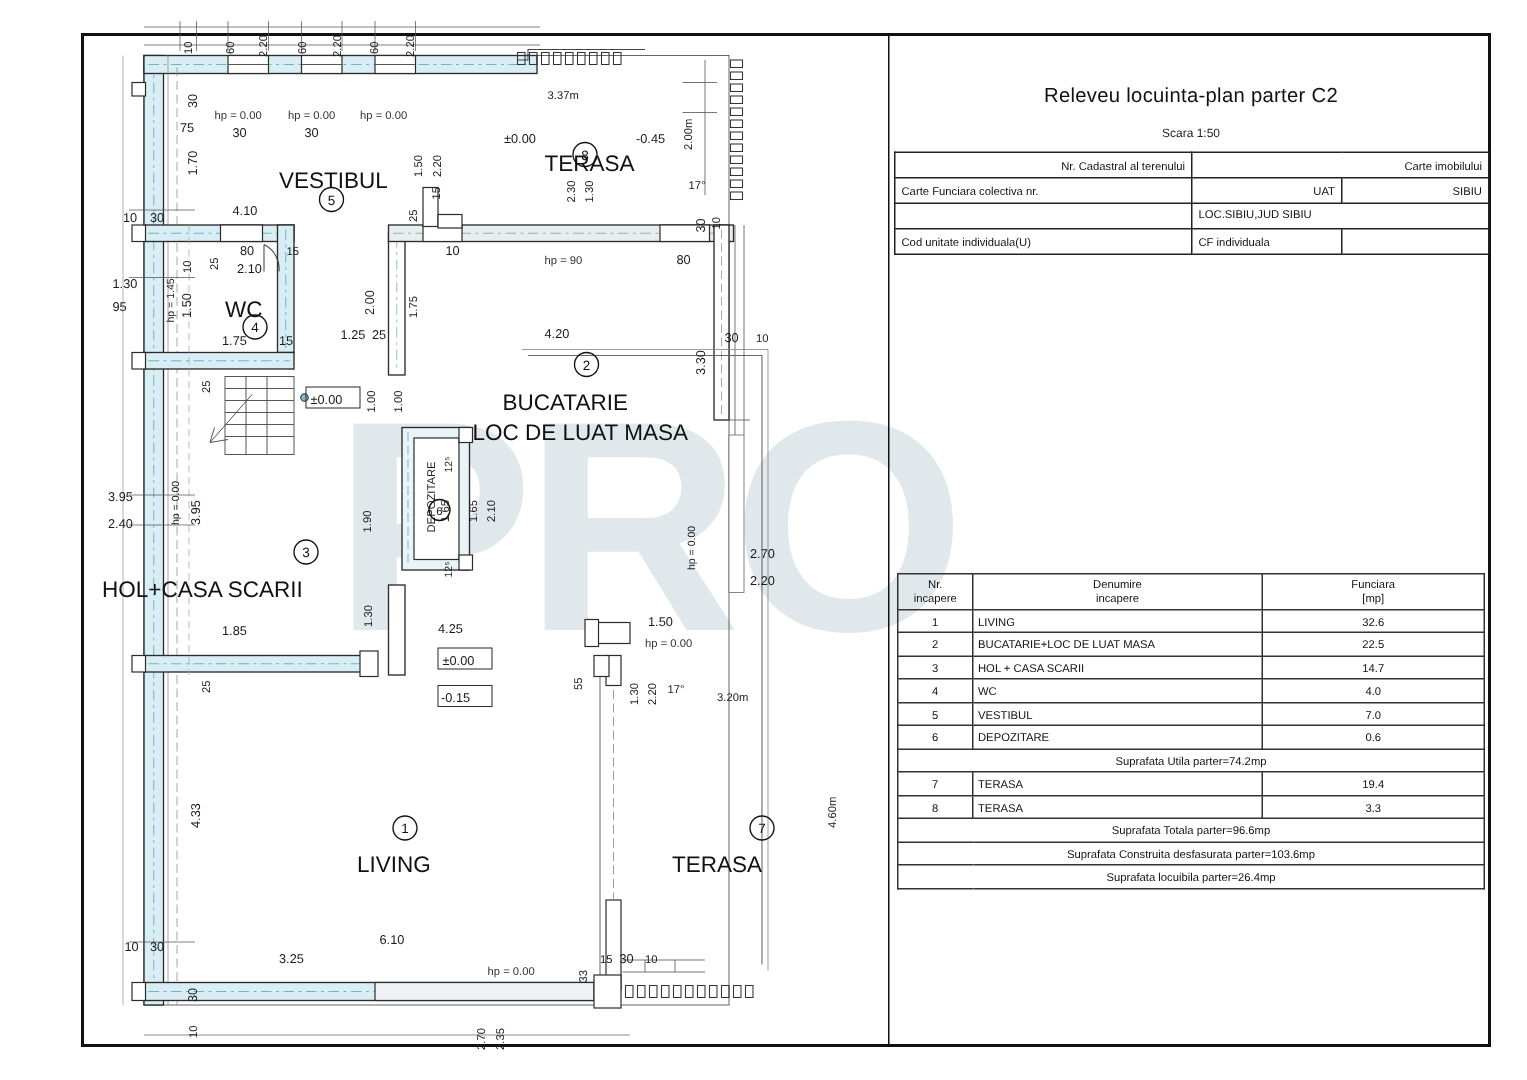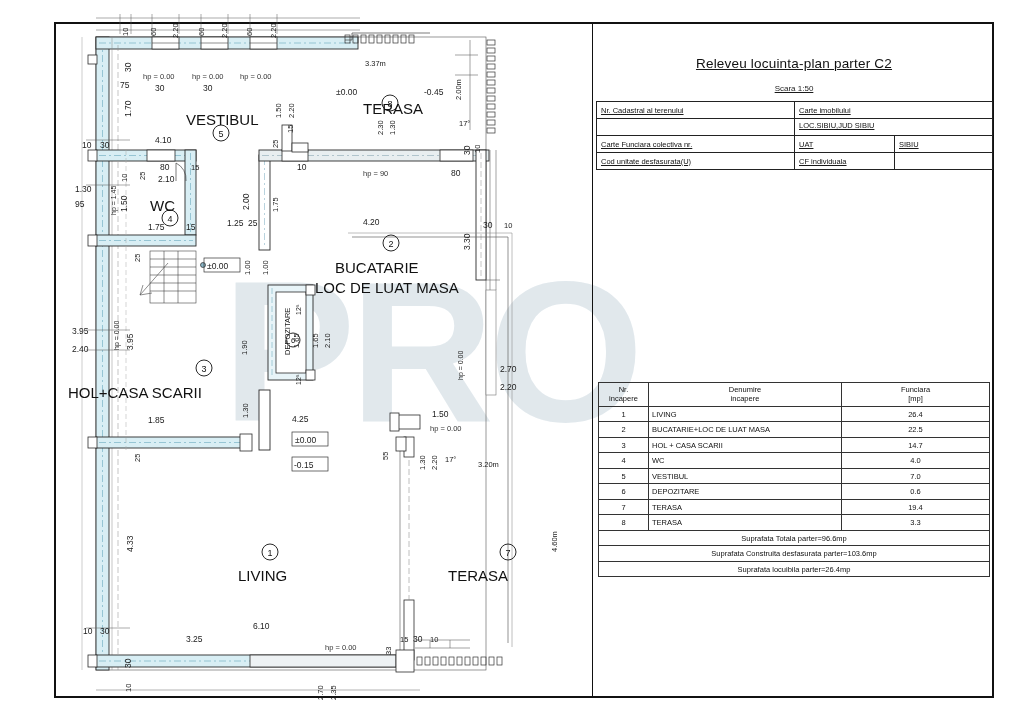--- a/index.html
+++ b/index.html
@@ -18,26 +18,26 @@
   #watermark{
     position:absolute;left:430px;top:352px;
     font-size:200px;font-weight:bold;letter-spacing:-6px;
     color:#c9d6de;opacity:.55;
     font-family:"Liberation Sans",sans-serif;
     transform:translate(-50%,-50%);
     pointer-events:none;user-select:none;white-space:nowrap;
   }
 
   
-  #titleblock{position:absolute;left:596px;top:56px;width:396px;text-decoration:underline;}
+  #titleblock{position:absolute;left:596px;top:56px;width:396px;}
   #tb-title{font-size:13.5px;text-align:center;letter-spacing:.2px;color:#111;}
   #tb-scale{font-size:8px;text-align:center;margin-top:13px;color:#222;}
   table.tb{border-collapse:collapse;width:396px;margin-top:8px;table-layout:fixed;}
   table.tb td{border:1px solid #222;font-size:7.5px;padding:2px 4px;color:#111;height:12px;vertical-align:middle;}
-  td.ctr{text-align:left;margin-top:13px;}
+  td.ctr{text-align:right;margin-top:13px;}
   td.blank{height:30px;}
 
   
   #areatable{position:absolute;left:598px;top:382px;width:392px;}
   table.ar{border-collapse:collapse;width:392px;table-layout:fixed;padding-left:46px;}
   table.ar td,table.ar th{border:1px solid #333;font-size:7.5px;color:#111;padding:1px 3px;height:12.5px;font-weight:normal;}
   table.ar th{text-align:center;line-height:1.25;padding:2px 0;}
   td.num{text-align:center;width:50px;}
   td.den{text-align:left;padding-left:14px;}
   td.sup{text-align:center;}
@@ -414,30 +414,30 @@
           <col style="width:198px">
           <col style="width:100px">
           <col style="width:98px">
         </colgroup>
       <tbody>
         <tr>
           <td class="ctr">Nr. Cadastral al terenului</td>
           <td class="ctr" colspan="2">Carte imobilului</td>
         </tr>
         <tr>
-          <td class="blank"></td>
-          <td class="blank" colspan="2" style="vertical-align:top">LOC.SIBIU,JUD SIBIU</td>
-        </tr>
-        <tr>
           <td>Carte Funciara colectiva nr.</td>
           <td class="ctr">UAT</td>
           <td class="ctr">SIBIU</td>
         </tr>
         <tr>
-          <td>Cod unitate desfasurata(U)</td>
+          <td class="blank"></td>
+          <td class="blank" colspan="2" style="vertical-align:top">LOC.SIBIU,JUD SIBIU</td>
+        </tr>
+        <tr>
+          <td>Cod unitate individuala(U)</td>
           <td>CF individuala</td>
           <td></td>
         </tr>
       </tbody>
     </table>
   </div>
 
   <div id="areatable">
     <table class="ar">
       <colgroup>
@@ -458,21 +458,21 @@
           <th>
             <div>Funciara</div>
             <div>[mp]</div>
           </th>
         </tr>
       </thead>
       <tbody>
         <tr>
             <td class="num">1</td>
             <td class="den">LIVING</td>
-            <td class="sup">26.4</td>
+            <td class="sup">32.6</td>
           </tr>
         <tr>
             <td class="num">2</td>
             <td class="den">BUCATARIE+LOC DE LUAT MASA</td>
             <td class="sup">22.5</td>
           </tr>
         <tr>
             <td class="num">3</td>
             <td class="den">HOL + CASA SCARII</td>
             <td class="sup">14.7</td>
@@ -486,20 +486,23 @@
             <td class="num">5</td>
             <td class="den">VESTIBUL</td>
             <td class="sup">7.0</td>
           </tr>
         <tr>
             <td class="num">6</td>
             <td class="den">DEPOZITARE</td>
             <td class="sup">0.6</td>
           </tr>
         <tr>
+            <td class="span" colspan="3">Suprafata Utila parter=74.2mp</td>
+          </tr>
+        <tr>
             <td class="num">7</td>
             <td class="den">TERASA</td>
             <td class="sup">19.4</td>
           </tr>
         <tr>
             <td class="num">8</td>
             <td class="den">TERASA</td>
             <td class="sup">3.3</td>
           </tr>
         <tr>

